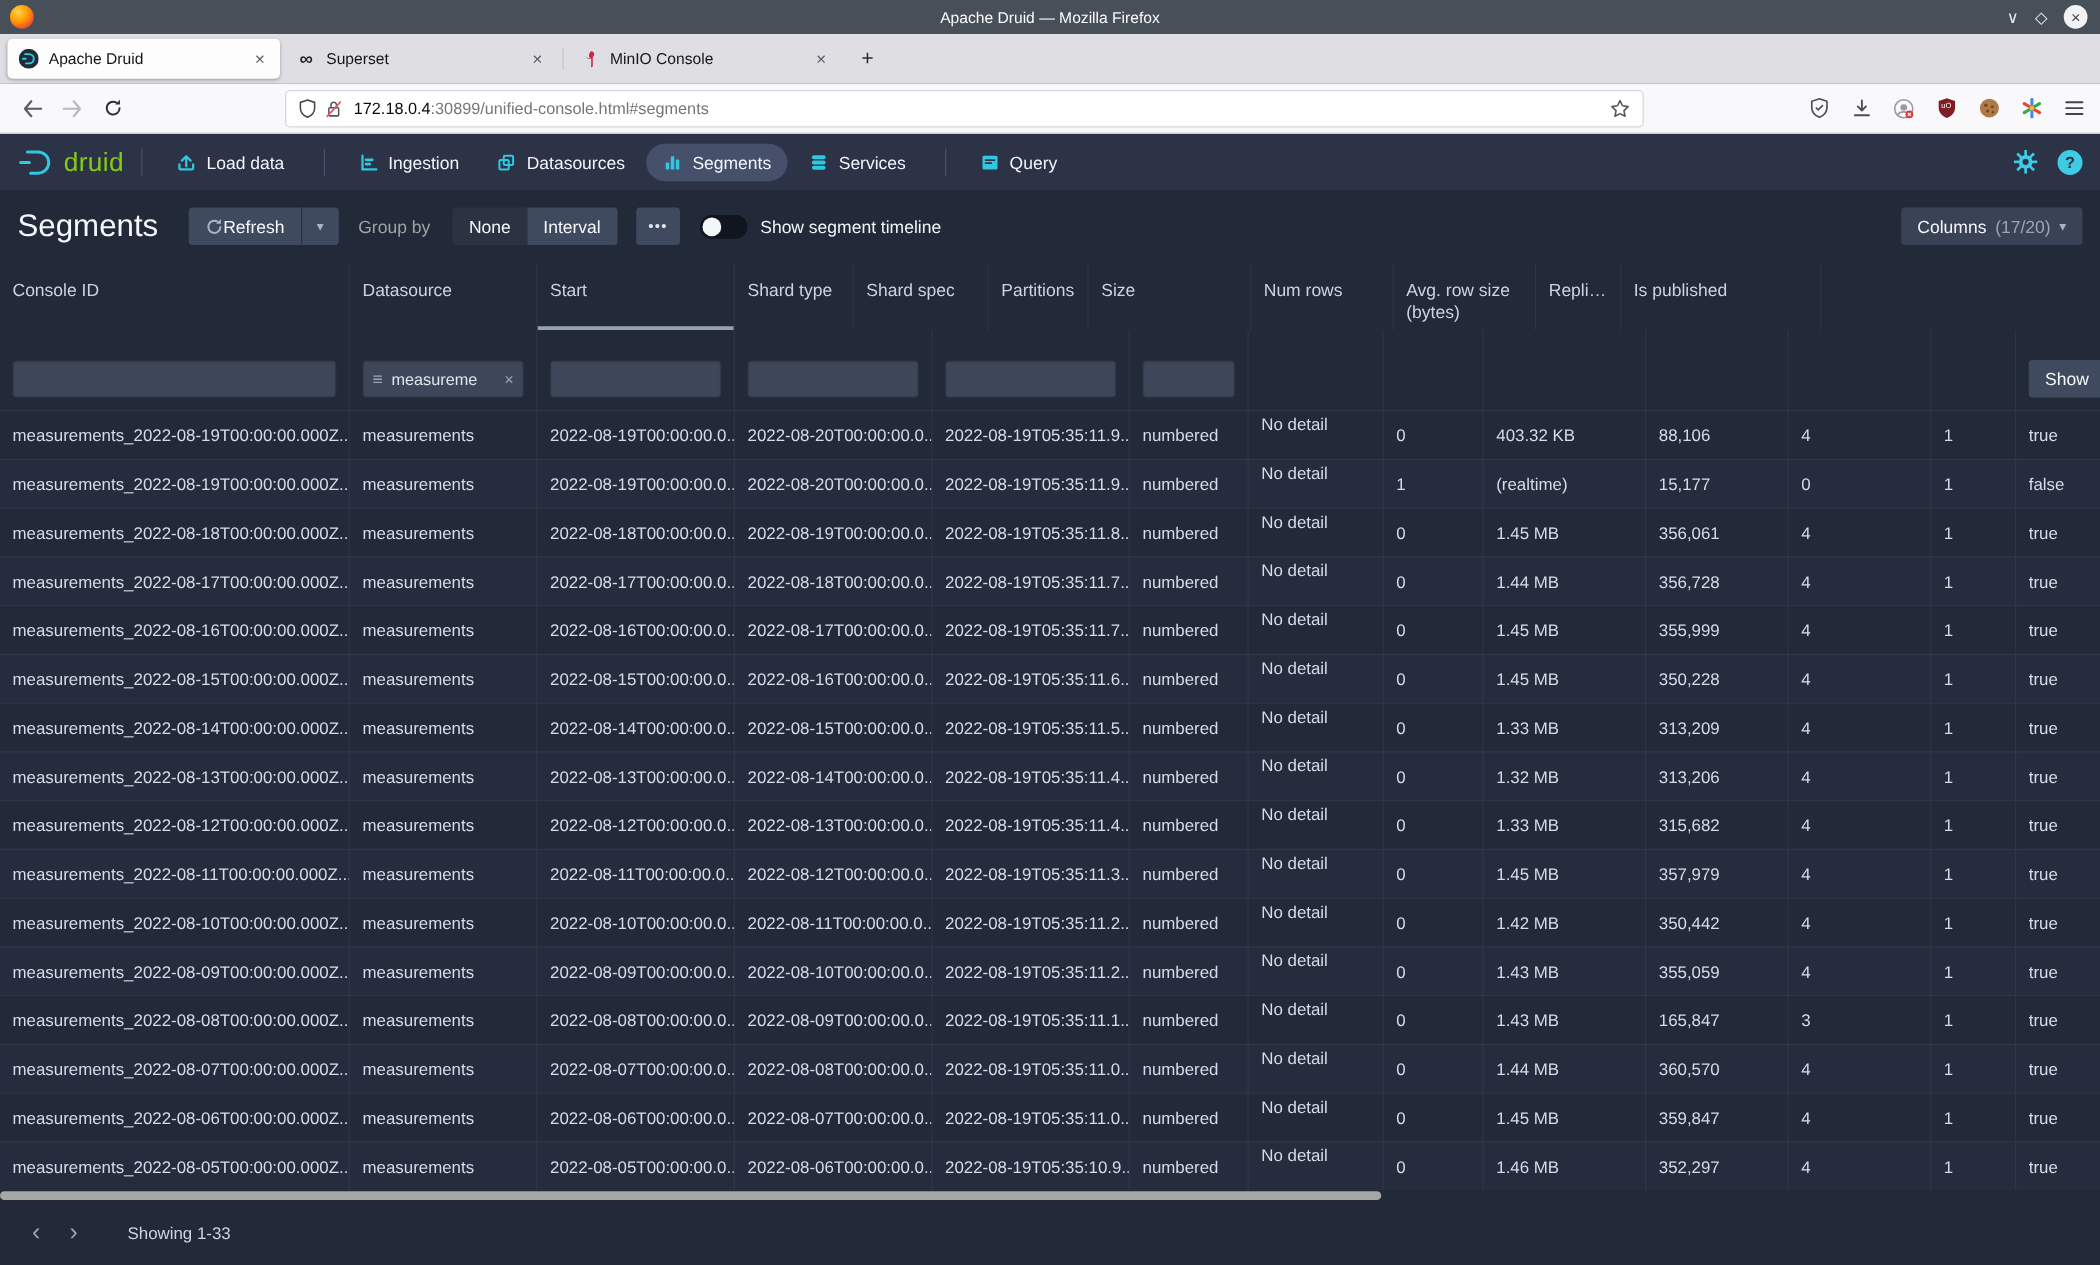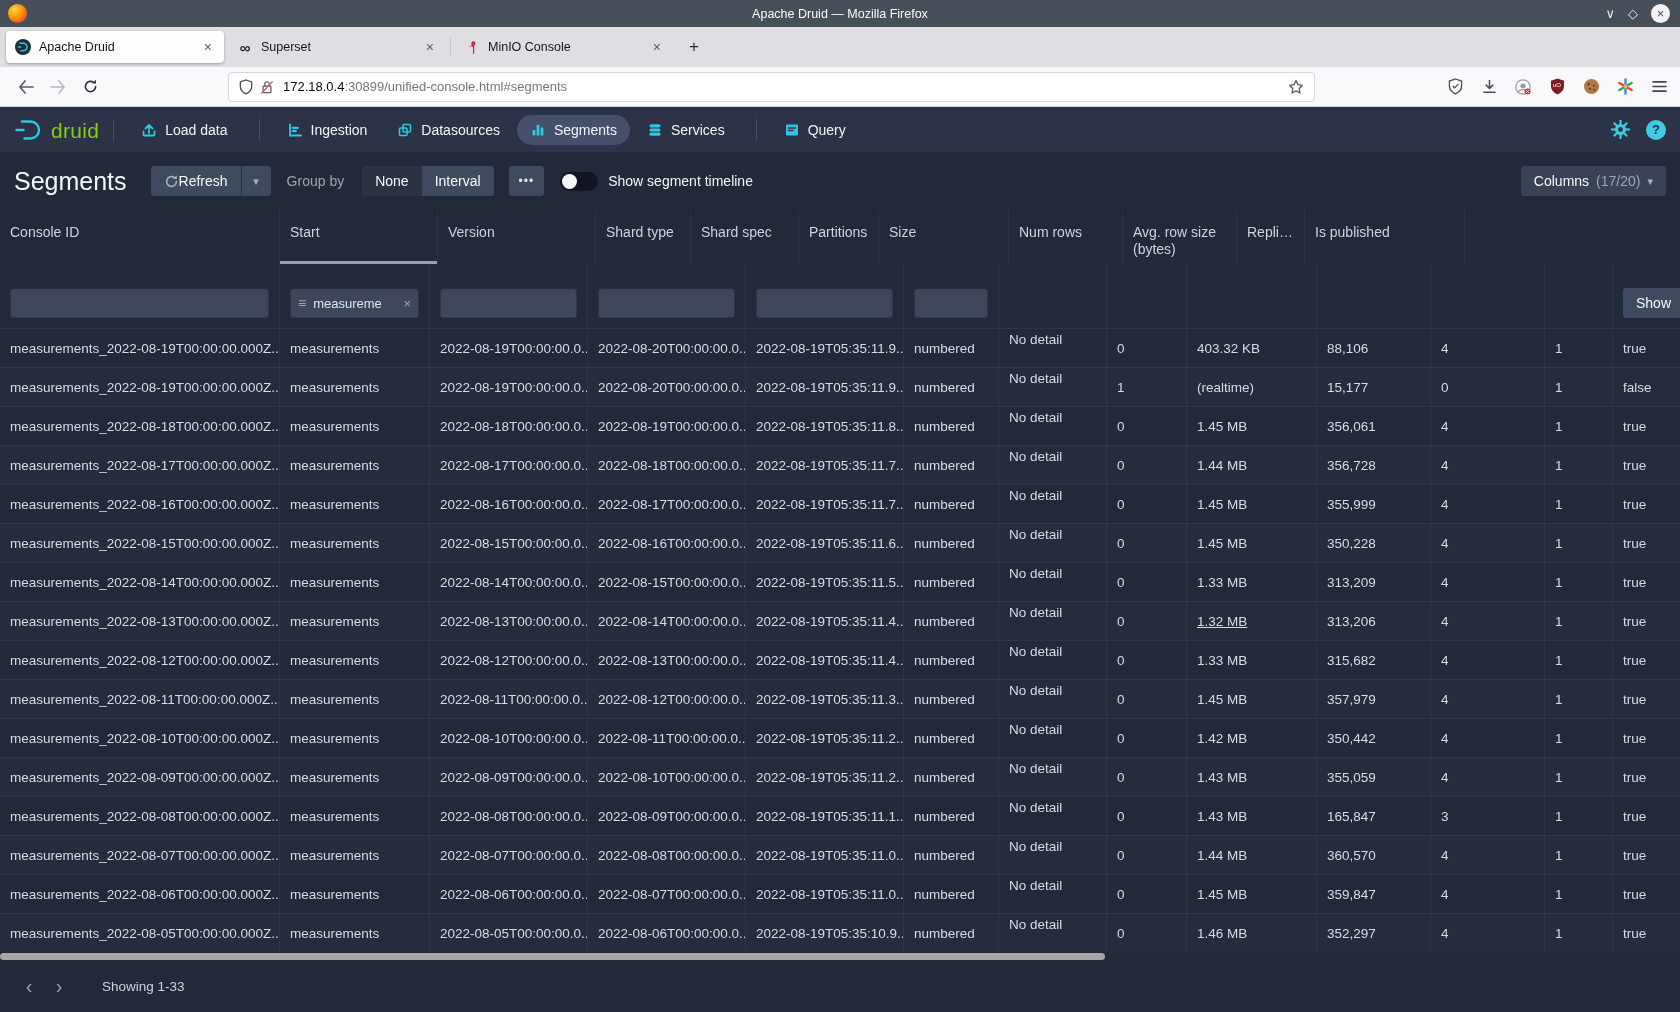--- a/index.html
+++ b/index.html
@@ -340,22 +340,22 @@
   <div class="btn columns-btn">
     <span>Columns</span>
     <span class="columns-count">(17/20)</span>
     <span class="caret">▾</span>
   </div>
 </div>
 
 <div class="table-wrap">
   <div class="thead-row">
       <div class="th" style="width: 280px;">Console ID</div>
+      <div class="th" style="width: 150px;">Datasource</div>
       <div class="th sorted" style="width: 158px;">Start</div>
-      <div class="th" style="width: 158px;">Version</div>
       <div class="th" style="width: 95px;">Shard type</div>
       <div class="th" style="width: 108px;">Shard spec</div>
       <div class="th" style="width: 80px;">Partitions</div>
       <div class="th" style="width: 130px;">Size</div>
       <div class="th" style="width: 114px;">Num rows</div>
       <div class="th wrap" style="width: 114px;">Avg. row size (bytes)</div>
       <div class="th" style="width: 68px;">Replicas</div>
       <div class="th" style="width: 160px;">Is published</div>
     </div>
   <div class="tfilter-row">
@@ -497,21 +497,21 @@
       </div>
       <div class="trow">
         <div class="tcell" style="width: 280px;">measurements_2022-08-13T00:00:00.000Z...</div>
         <div class="tcell" style="width: 150px;">measurements</div>
         <div class="tcell" style="width: 158px;">2022-08-13T00:00:00.0...</div>
         <div class="tcell" style="width: 158px;">2022-08-14T00:00:00.0...</div>
         <div class="tcell" style="width: 158px;">2022-08-19T05:35:11.4...</div>
         <div class="tcell" style="width: 95px;">numbered</div>
         <div class="tcell top" style="width: 108px;">No detail</div>
         <div class="tcell" style="width: 80px;">0</div>
-        <div class="tcell" style="width: 130px; text-decoration: underline;">1.32 MB</div>
+        <div class="tcell" style="width: 130px;">1.32 MB</div>
         <div class="tcell" style="width: 114px;">313,206</div>
         <div class="tcell" style="width: 114px;">4</div>
         <div class="tcell" style="width: 68px;">1</div>
         <div class="tcell" style="width: 160px;">true</div>
       </div>
       <div class="trow">
         <div class="tcell" style="width: 280px;">measurements_2022-08-12T00:00:00.000Z...</div>
         <div class="tcell" style="width: 150px;">measurements</div>
         <div class="tcell" style="width: 158px;">2022-08-12T00:00:00.0...</div>
         <div class="tcell" style="width: 158px;">2022-08-13T00:00:00.0...</div>

